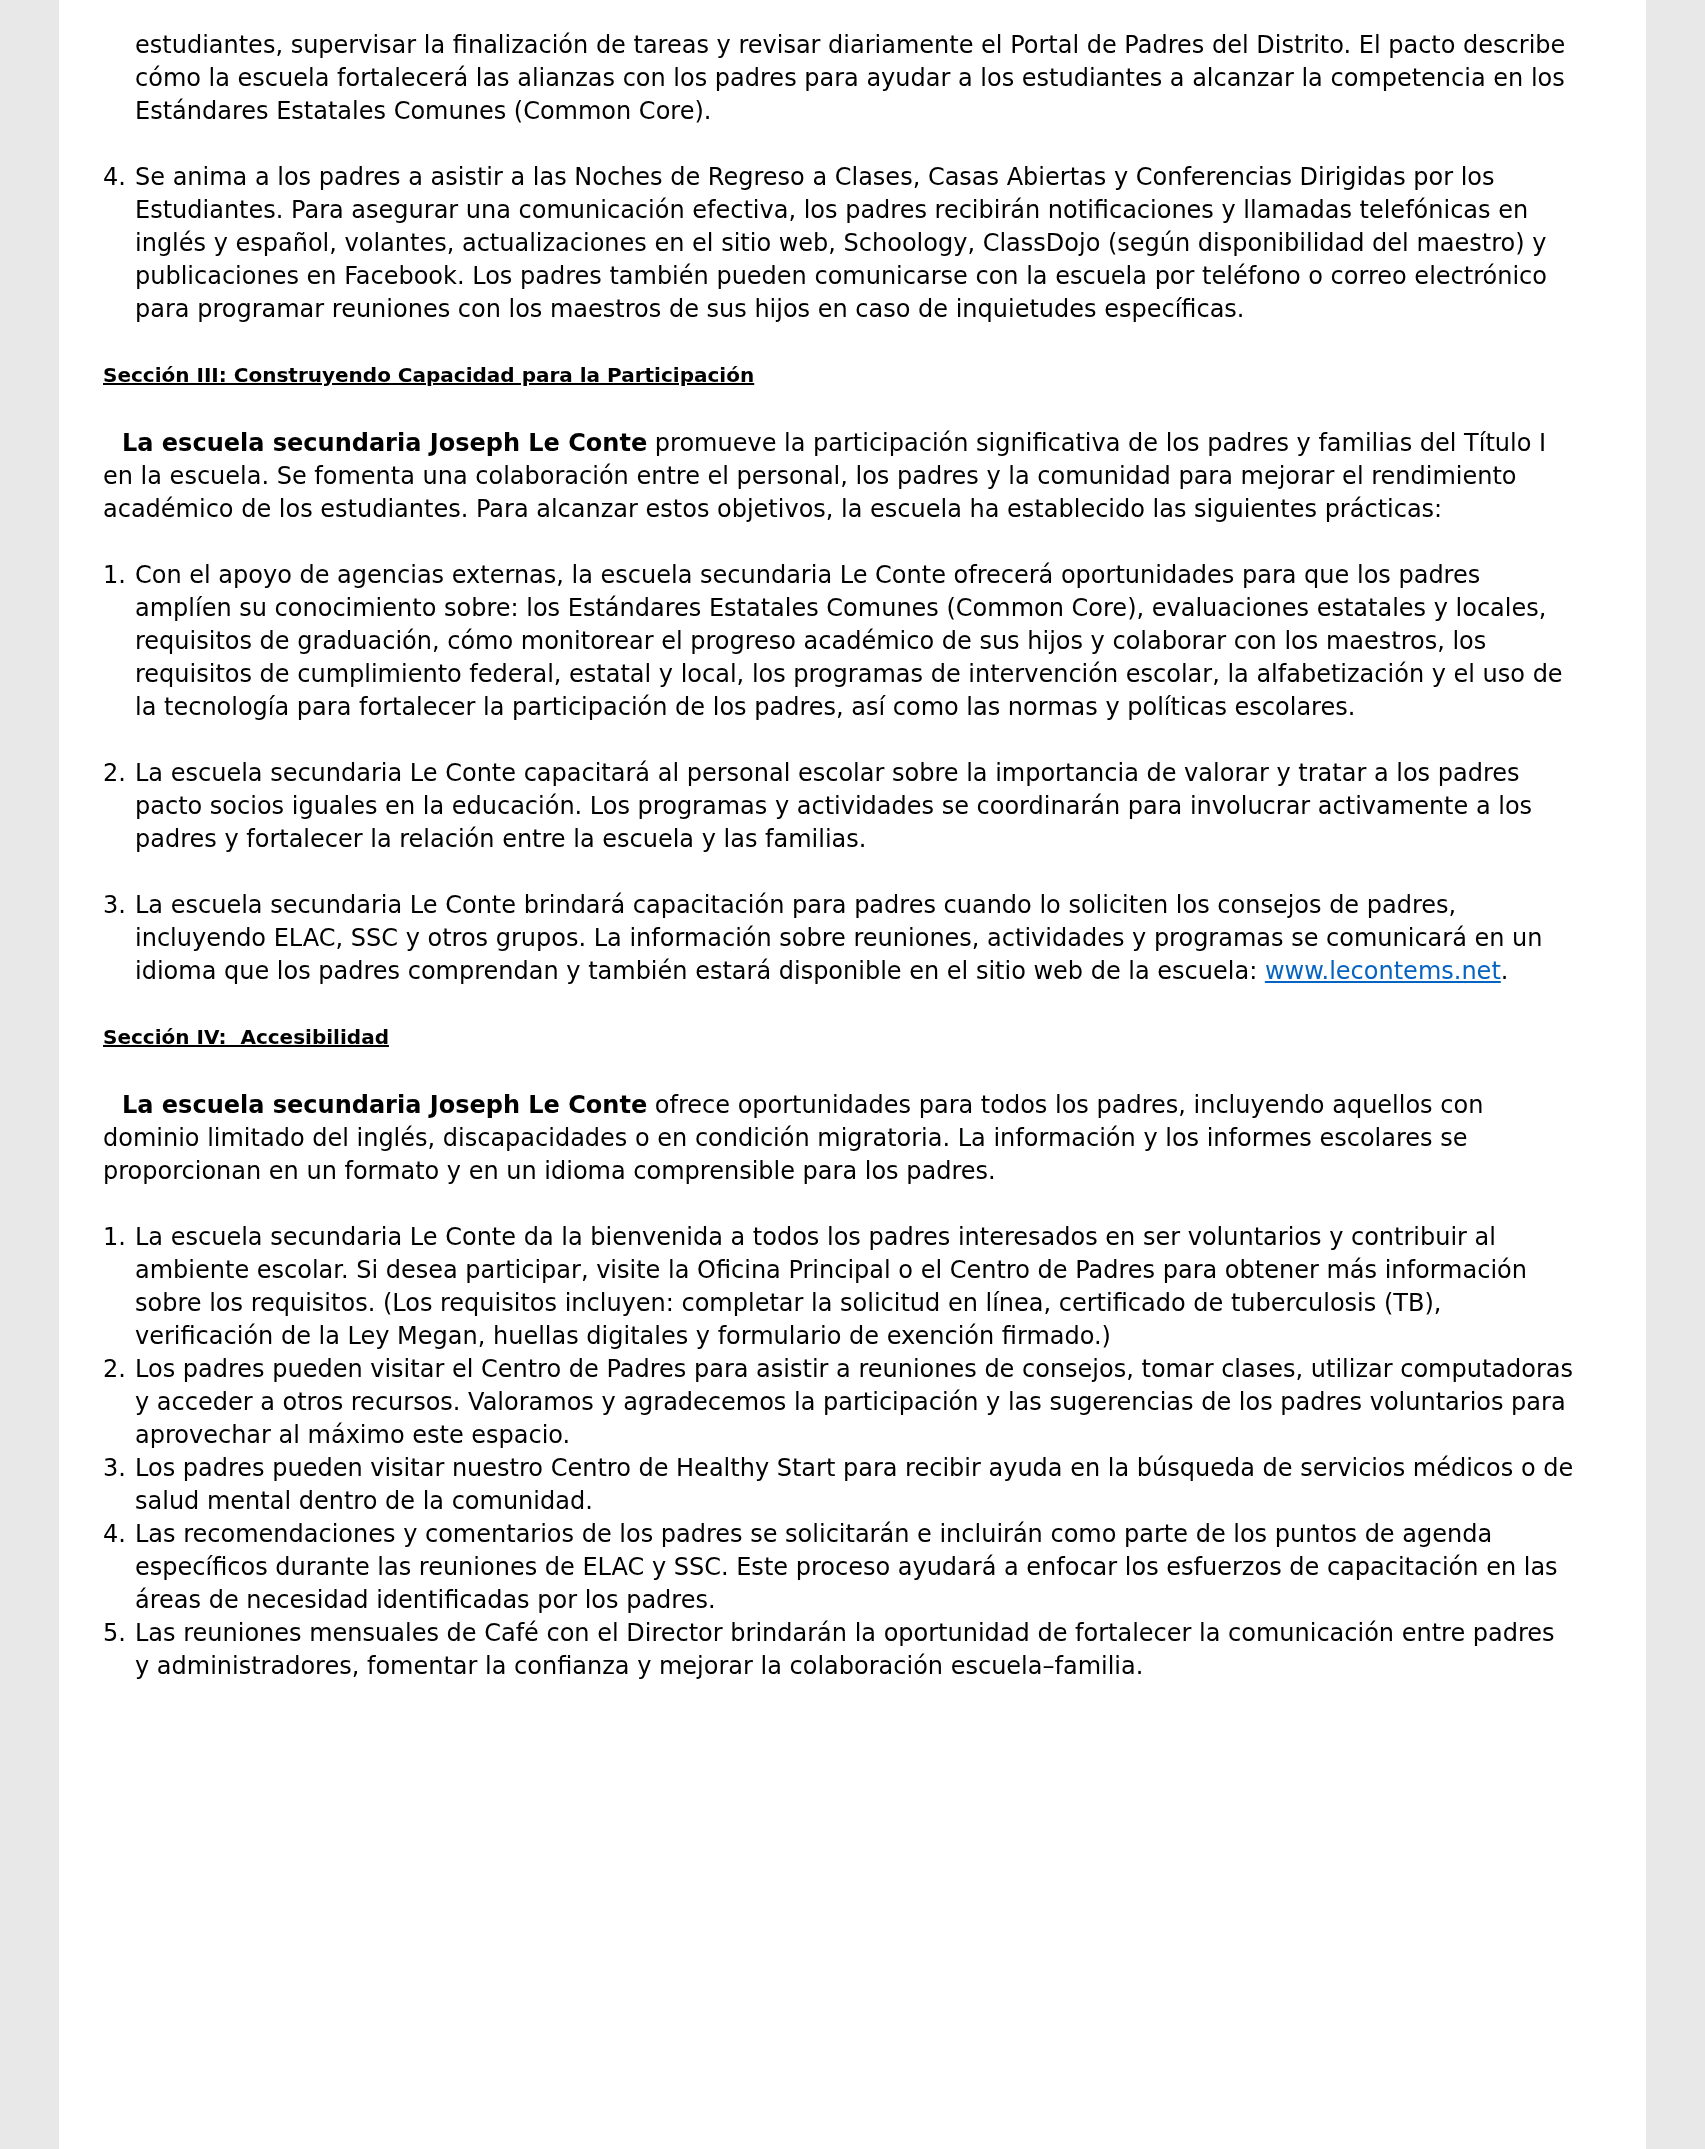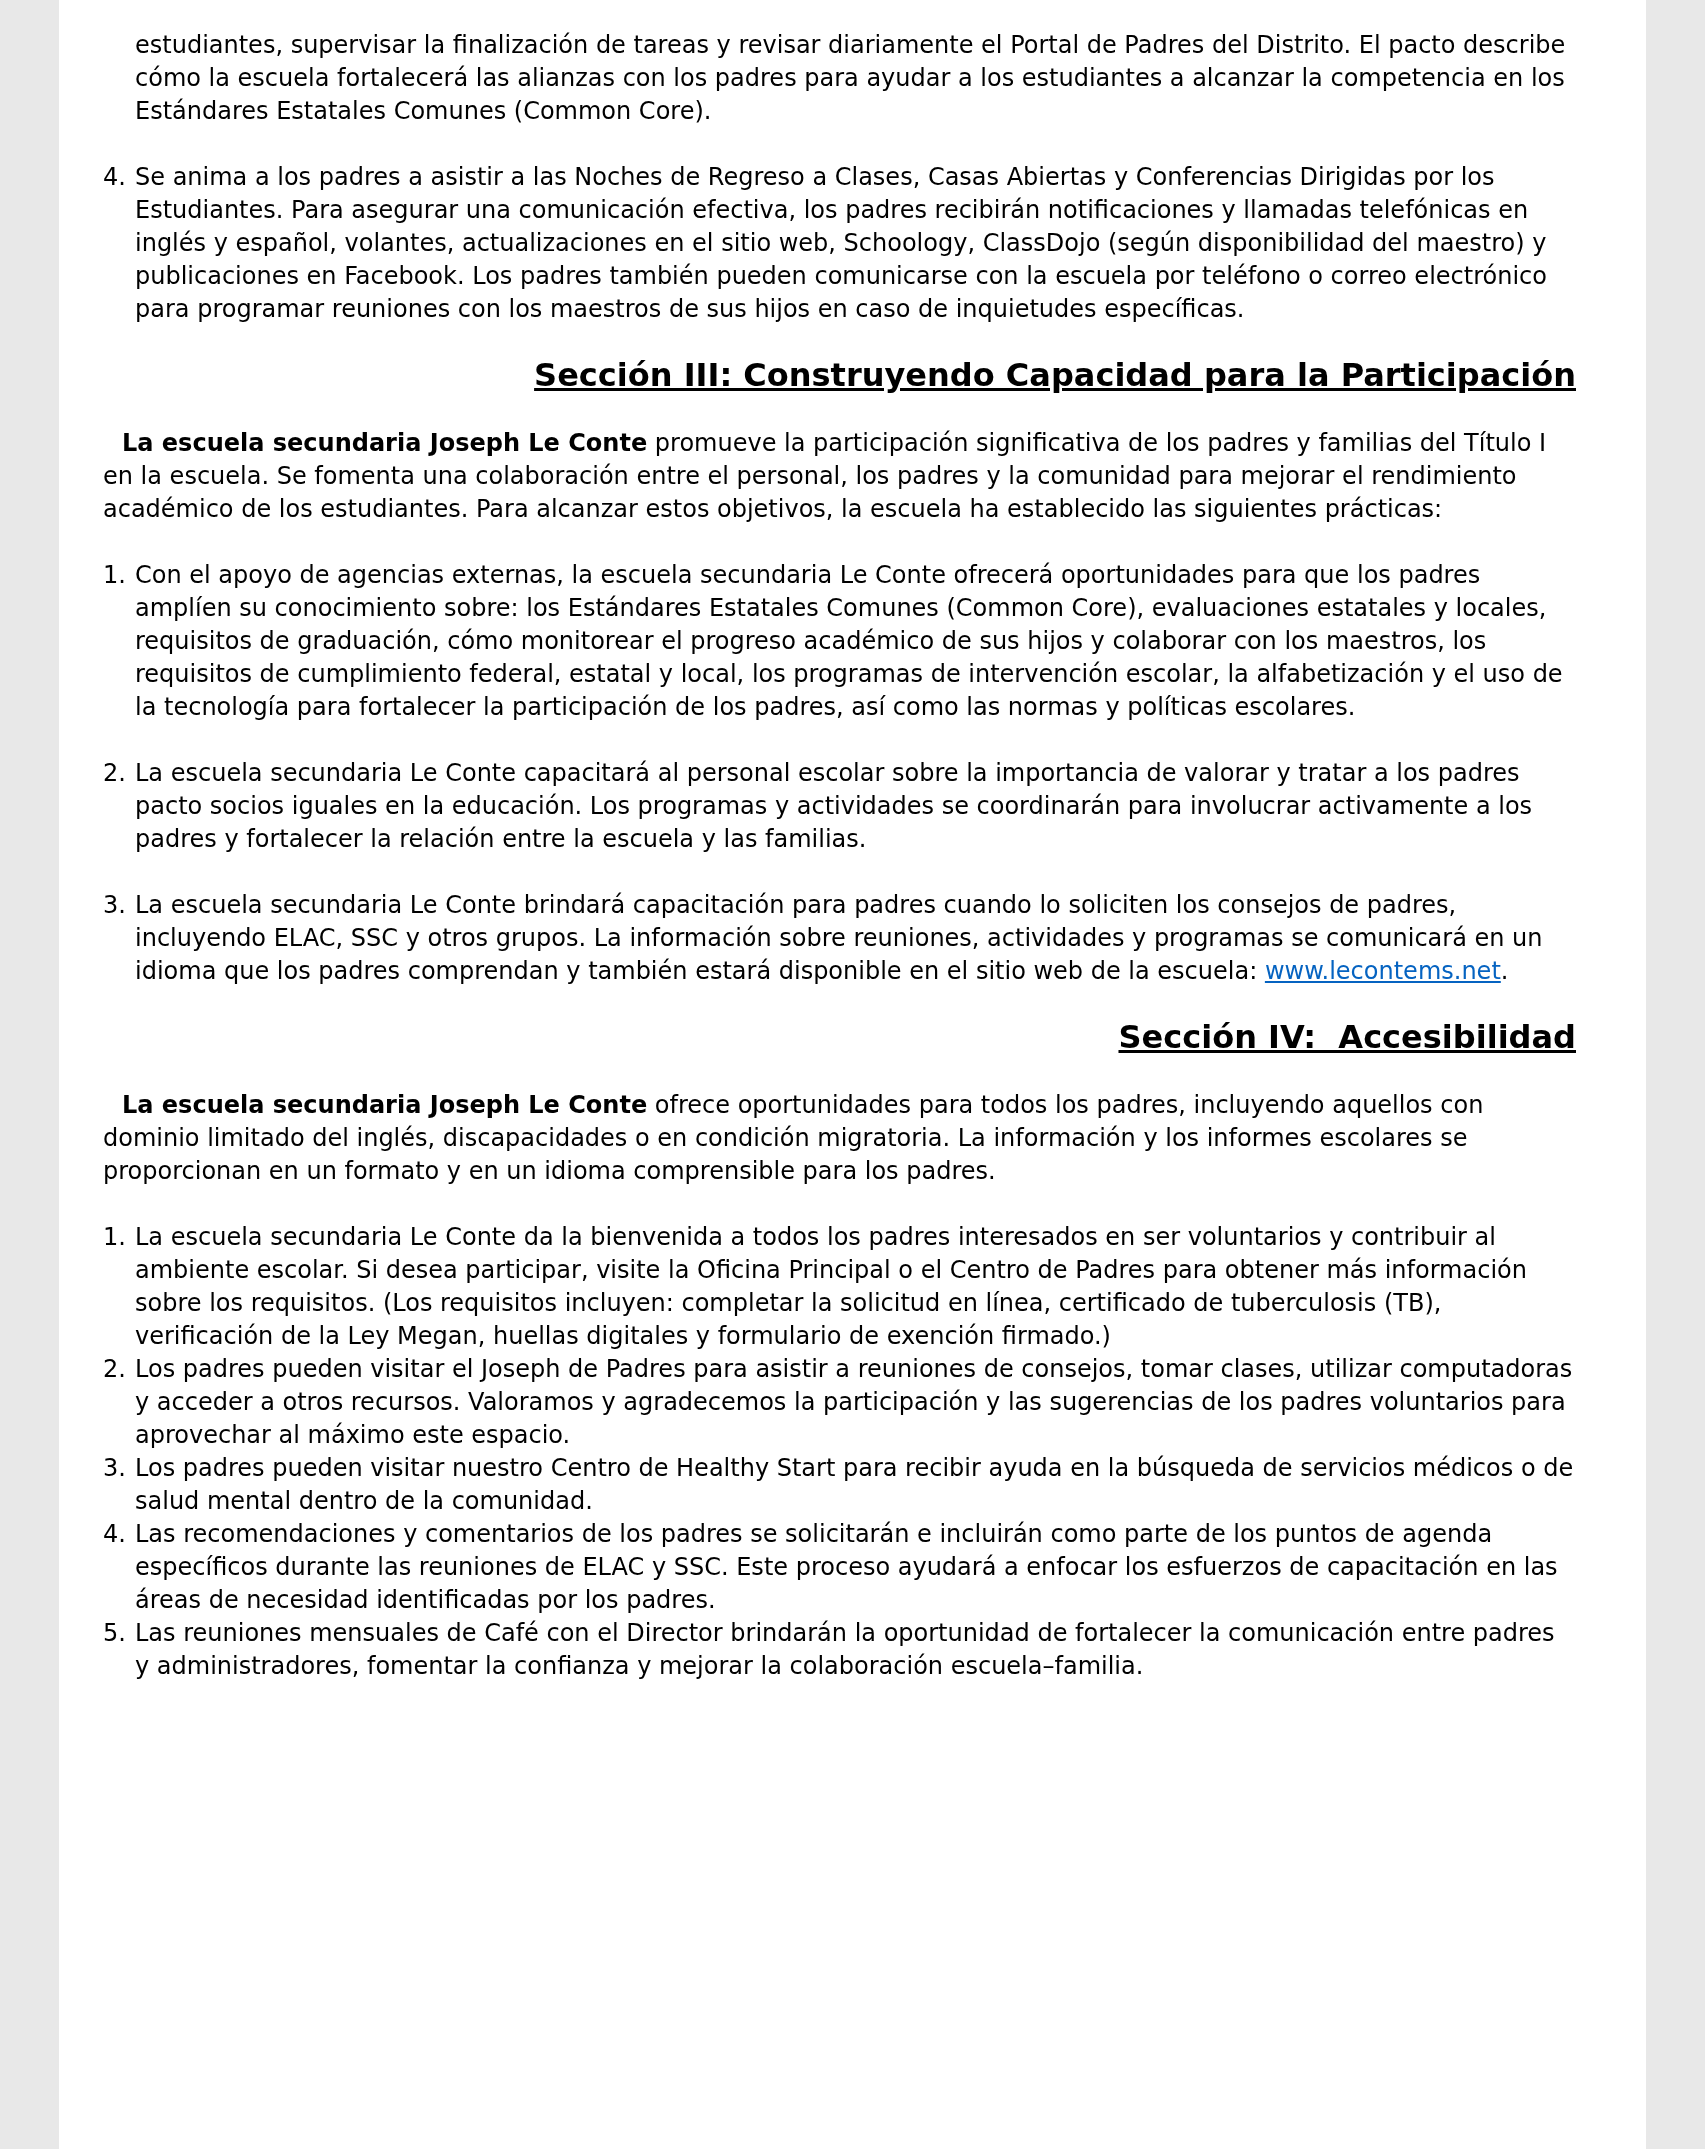--- a/index.html
+++ b/index.html
@@ -17,24 +17,24 @@
   }
   .para { margin: 0 0 33px 0; }
   .para.cont { margin-left: 32px; }
   .para.closing { margin: 33px 0 0 0; }
   .lead { font-weight: bold; margin-left: 19px; }
   .li { display: flex; margin: 0; }
   .li.spaced { margin-bottom: 33px; }
   .li .num { flex: 0 0 32px; }
   .li .litext { flex: 1; }
   .heading {
-    font-size: 32px;
+    font-size: 20px;
     font-weight: bold;
     text-decoration: underline;
-    text-align: right;
+    text-align: left;
     margin: 1px 0 35px 0;
     white-space: pre-wrap;
   }
   a.doclink { color: var(--link, #0563c1); text-decoration: underline; cursor: pointer; }
 </style>
 </head>
 <body>
 
 <div class="page">
 
@@ -68,21 +68,21 @@
 
   <p class="para"><span class="lead">La escuela secundaria Joseph Le Conte</span><span> ofrece oportunidades para todos los padres, incluyendo aquellos con dominio limitado del inglés, discapacidades o en condición migratoria. La información y los informes escolares se proporcionan en un formato y en un idioma comprensible para los padres.</span></p>
 
   <div class="li">
     <span class="num">1.</span>
     <span class="litext">La escuela secundaria Le Conte da la bienvenida a todos los padres interesados en ser voluntarios y contribuir al ambiente escolar. Si desea participar, visite la Oficina Principal o el Centro de Padres para obtener más información sobre los requisitos. (Los requisitos incluyen: completar la solicitud en línea, certificado de tuberculosis (TB), verificación de la Ley Megan, huellas digitales y formulario de exención firmado.)</span>
   </div>
 
   <div class="li">
     <span class="num">2.</span>
-    <span class="litext">Los padres pueden visitar el Joseph de Padres para asistir a reuniones de consejos, tomar clases, utilizar computadoras y acceder a otros recursos. Valoramos y agradecemos la participación y las sugerencias de los padres voluntarios para aprovechar al máximo este espacio.</span>
+    <span class="litext">Los padres pueden visitar el Centro de Padres para asistir a reuniones de consejos, tomar clases, utilizar computadoras y acceder a otros recursos. Valoramos y agradecemos la participación y las sugerencias de los padres voluntarios para aprovechar al máximo este espacio.</span>
   </div>
 
   <div class="li">
     <span class="num">3.</span>
     <span class="litext">Los padres pueden visitar nuestro Centro de Healthy Start para recibir ayuda en la búsqueda de servicios médicos o de salud mental dentro de la comunidad.</span>
   </div>
 
   <div class="li">
     <span class="num">4.</span>
     <span class="litext">Las recomendaciones y comentarios de los padres se solicitarán e incluirán como parte de los puntos de agenda específicos durante las reuniones de ELAC y SSC. Este proceso ayudará a enfocar los esfuerzos de capacitación en las áreas de necesidad identificadas por los padres.</span>

